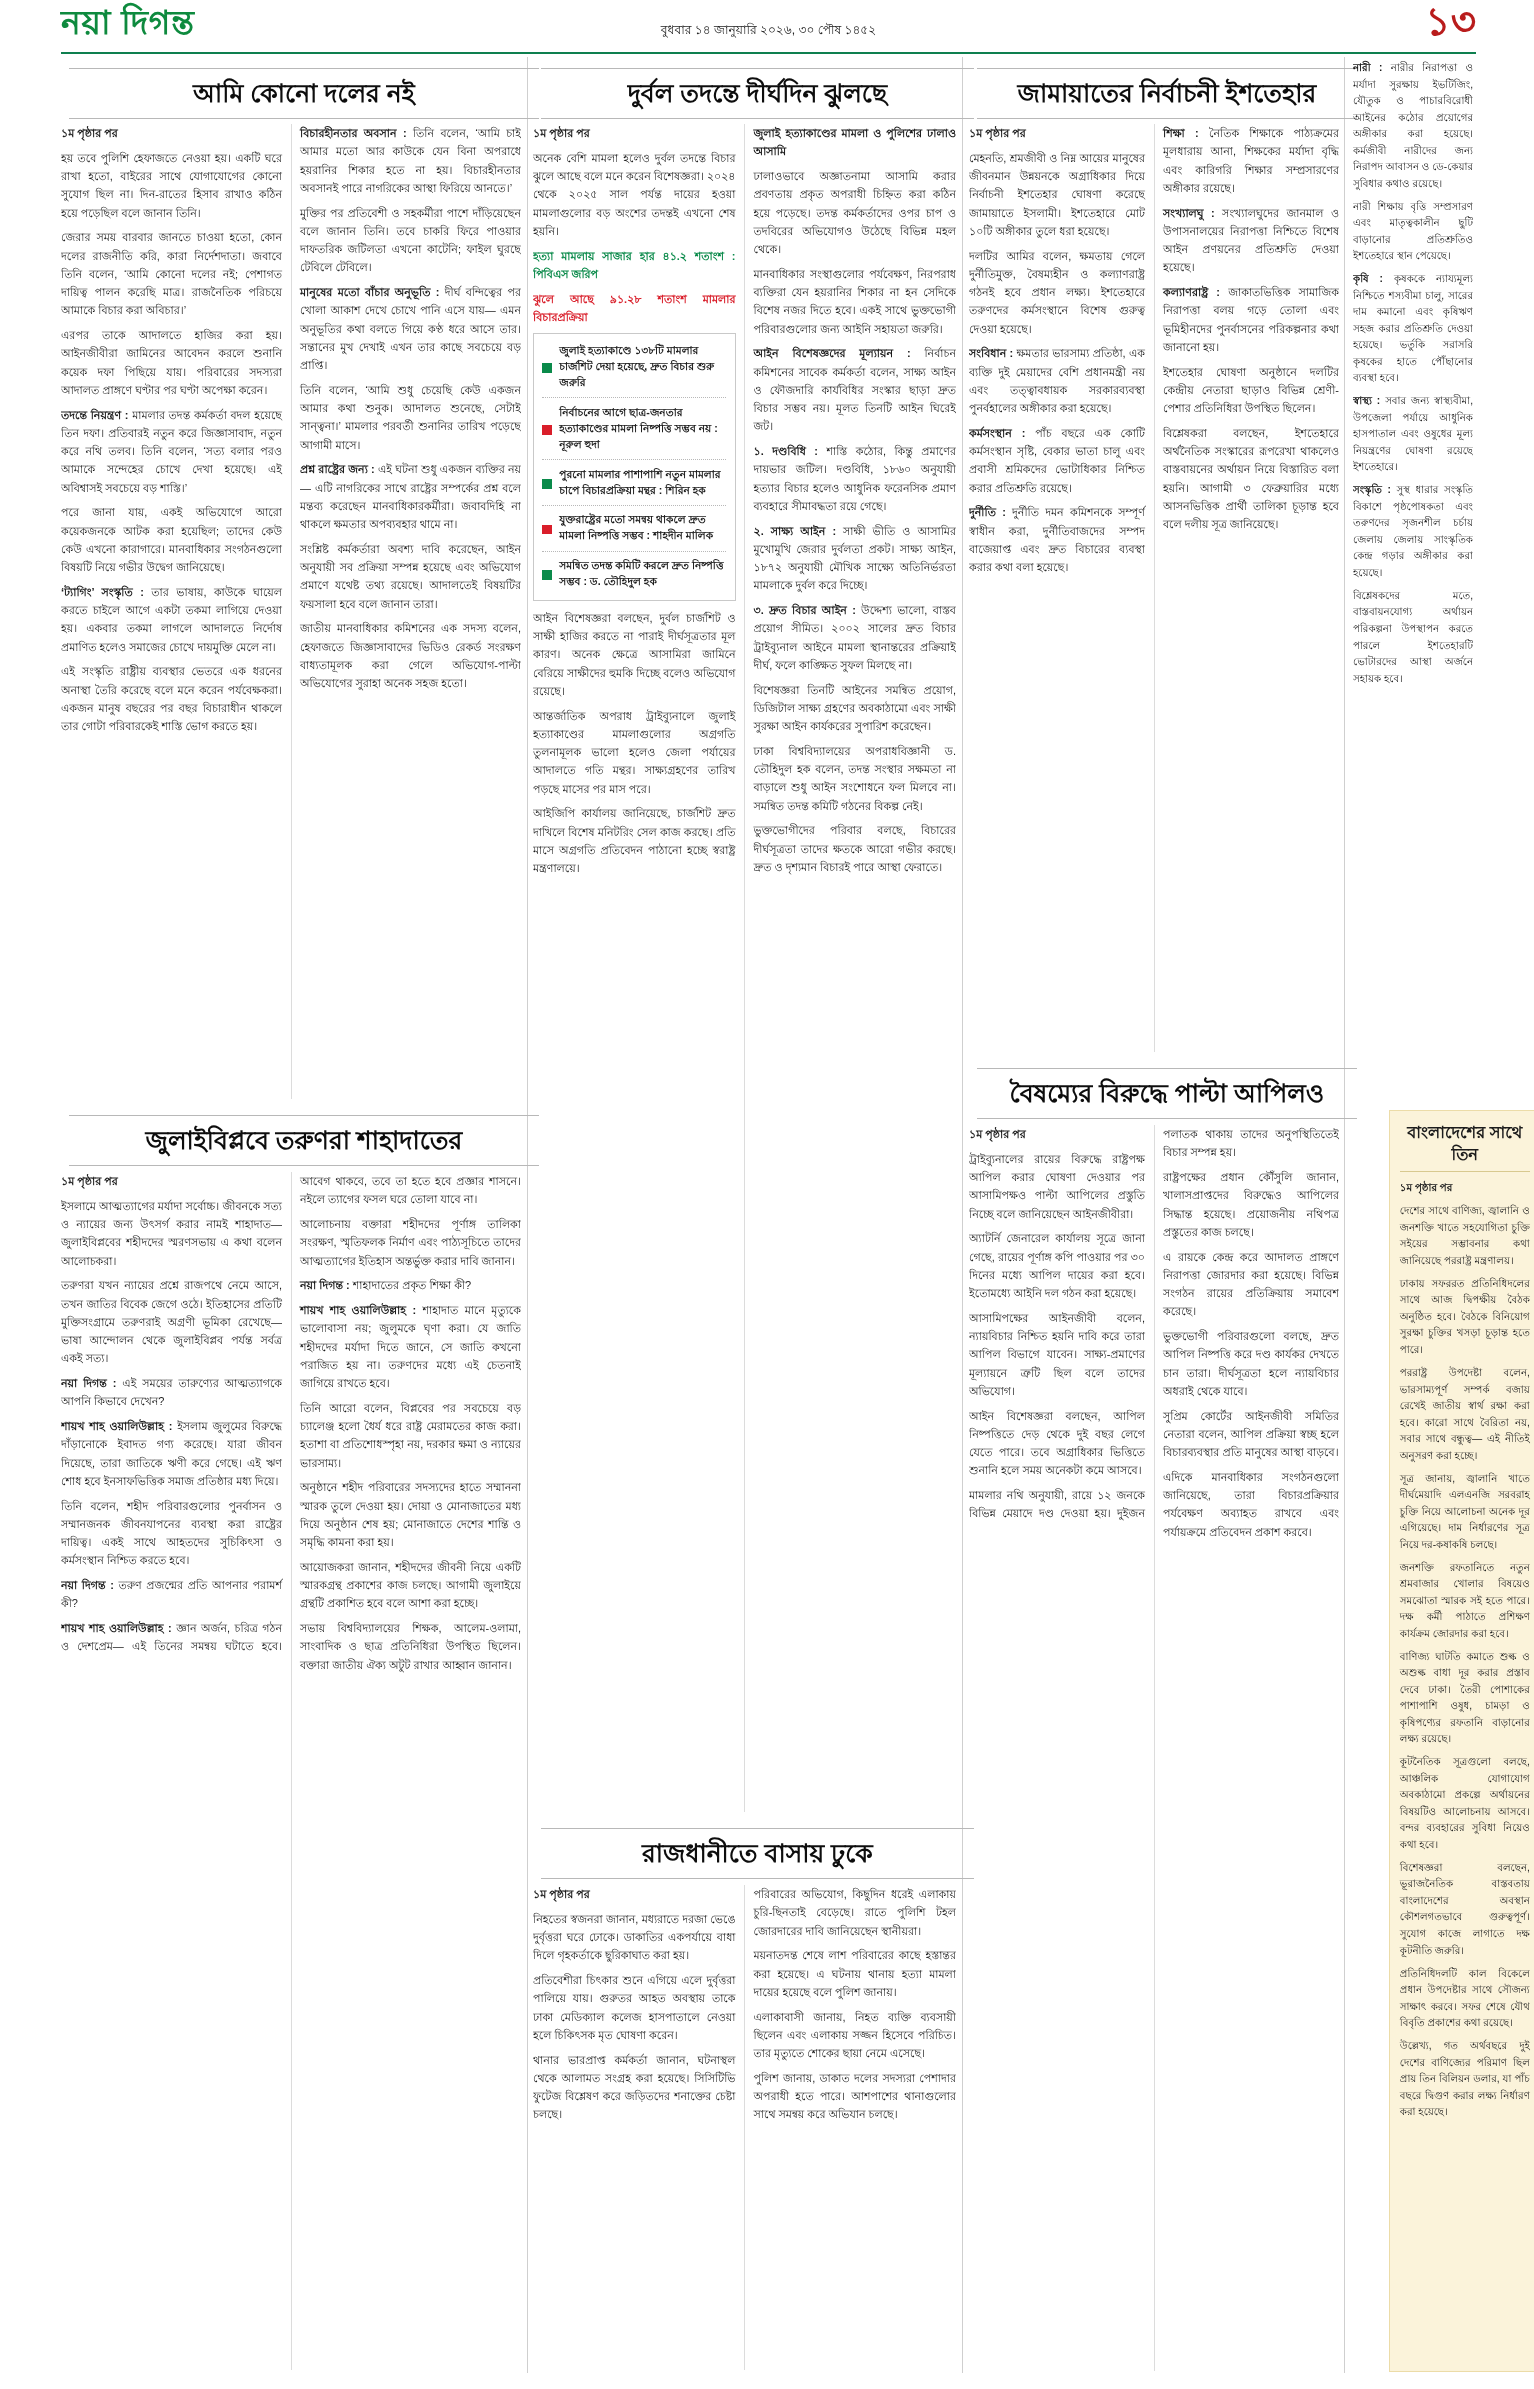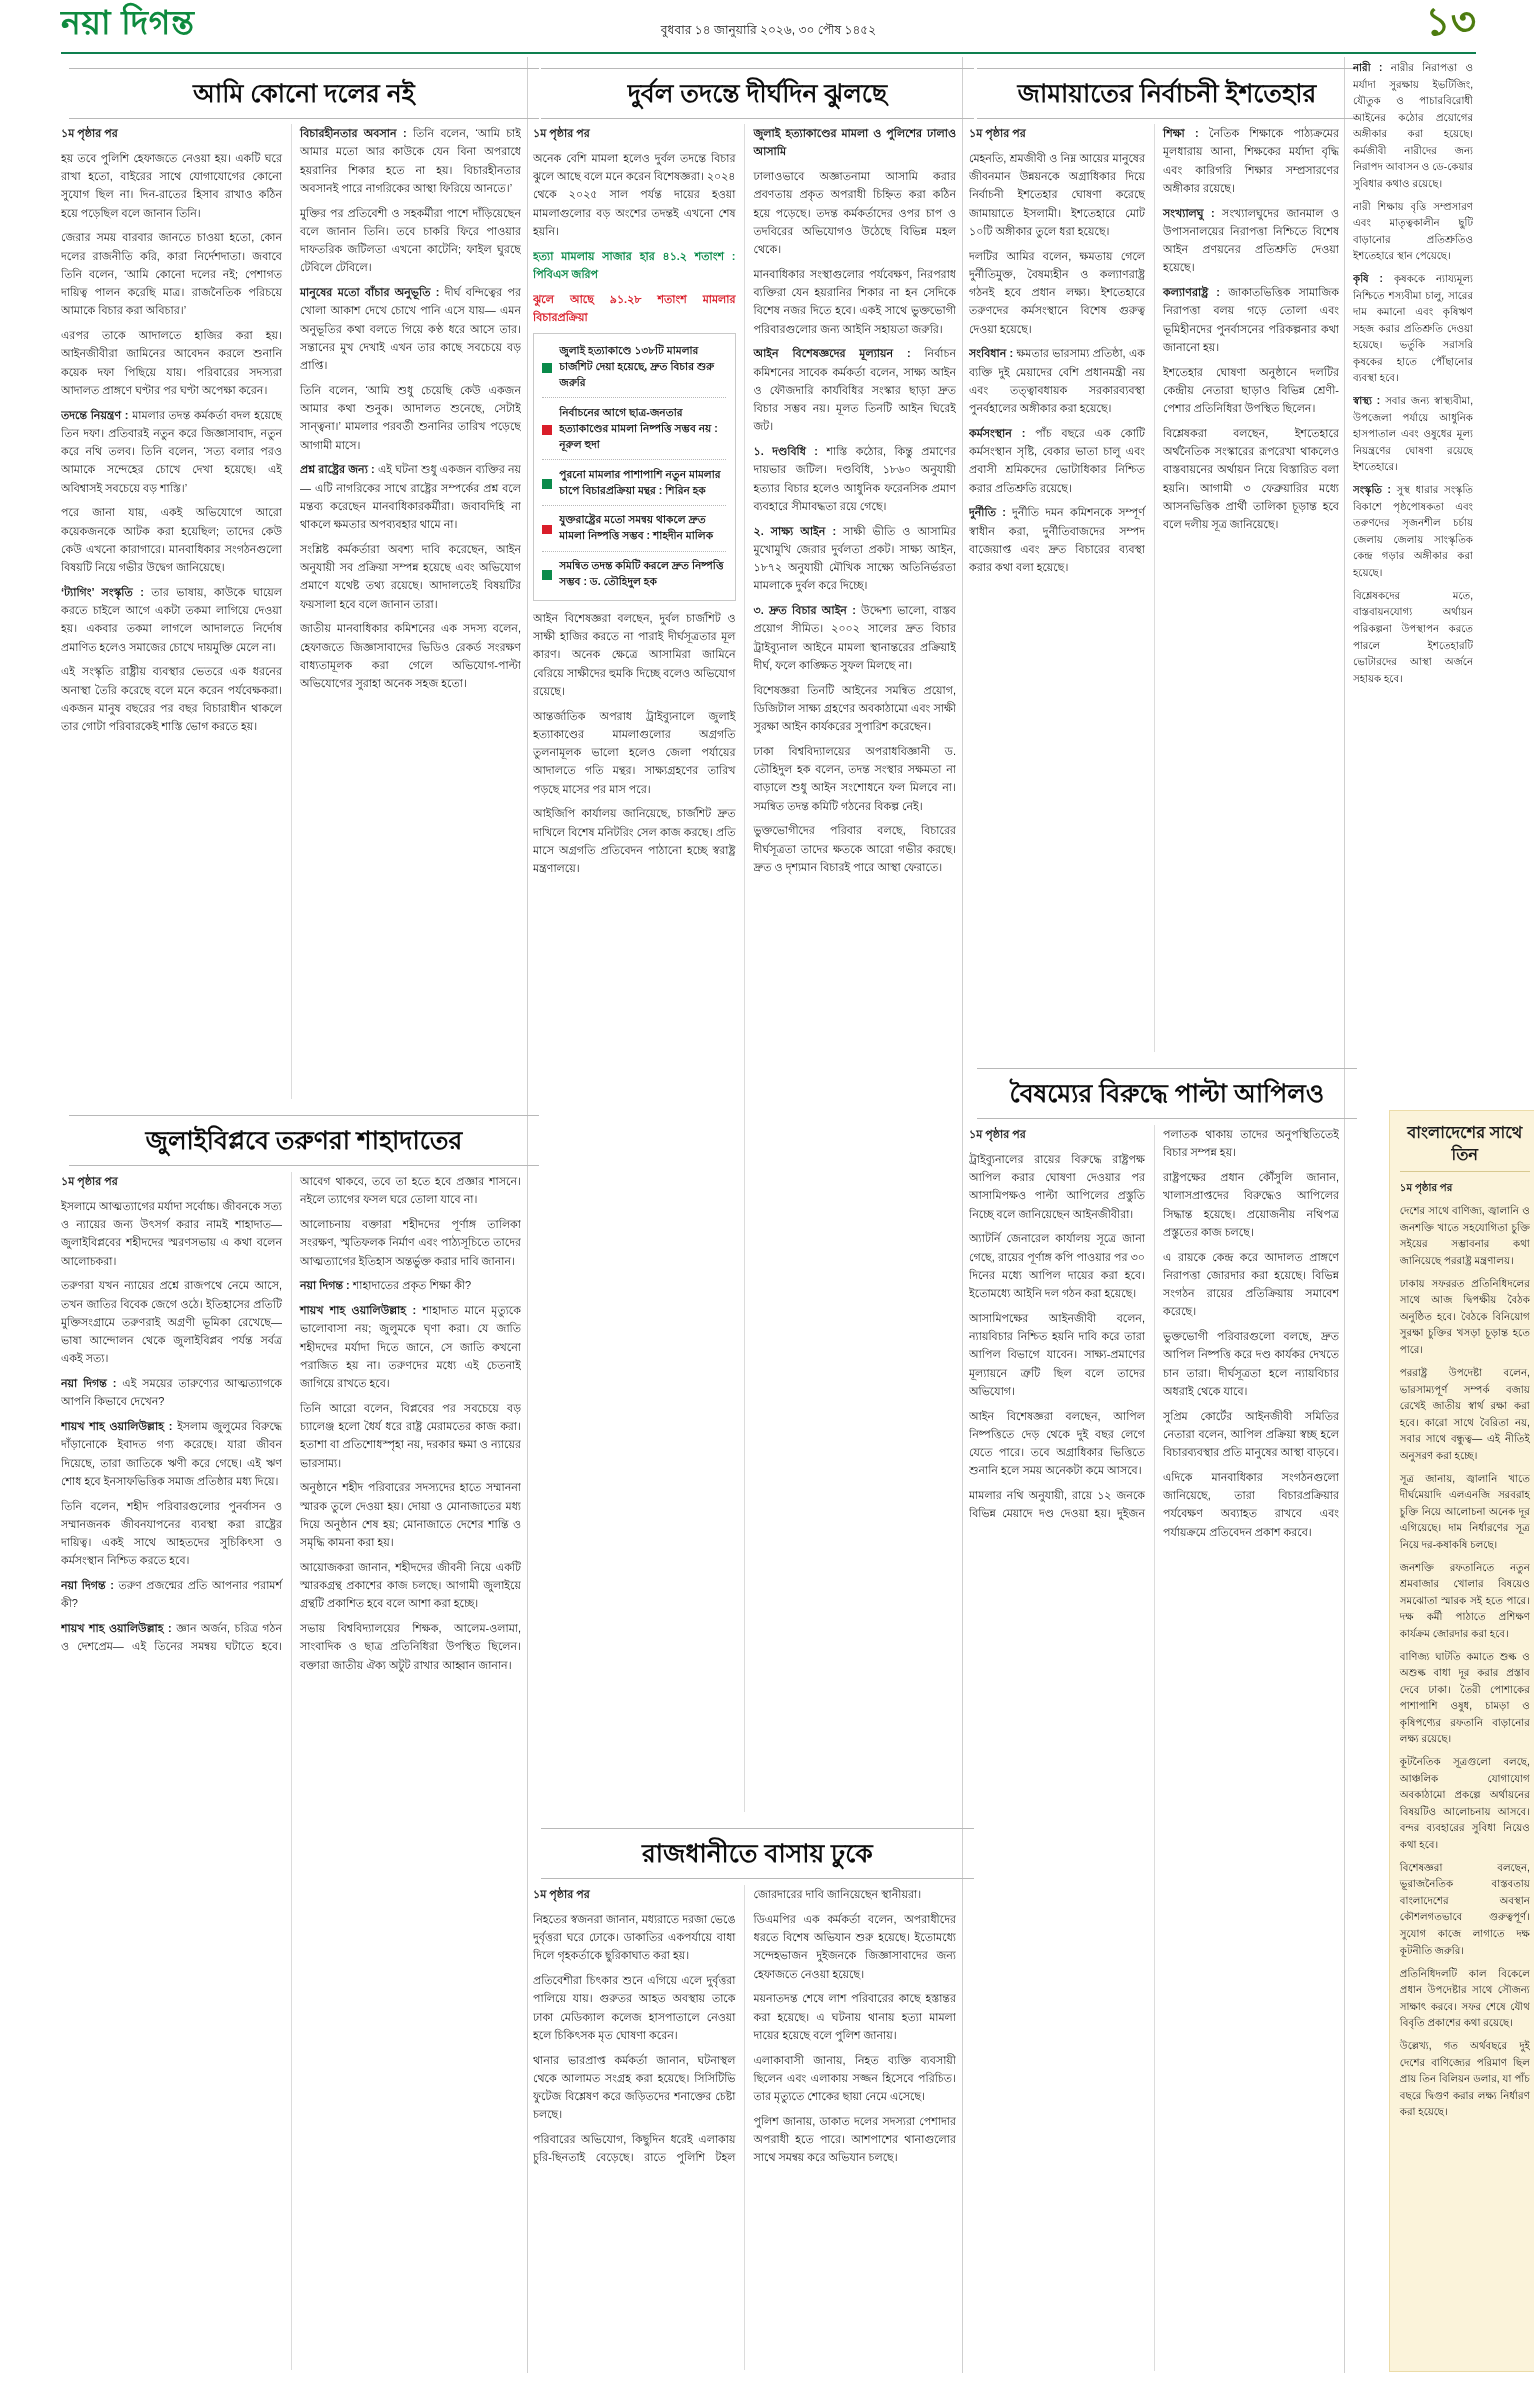--- a/index.html
+++ b/index.html
@@ -3,21 +3,21 @@
 <meta charset="utf-8">
 <style>
   html,body{margin:0;padding:0;background:#e9e9e9;}
   .page{position:relative;width:1535px;height:2389px;margin:0 auto;background:#ffffff;
         font-family:"Liberation Sans","DejaVu Sans",sans-serif;color:#1c1c1c;overflow:hidden;}
 
   
   .masthead{position:absolute;left:61px;right:59px;top:4.9px;height:46px;}
   .logo{position:absolute;left:0;top:0;font-size:33px;font-weight:700;color:#0e8a3e;line-height:1.1;letter-spacing:0.8px;text-align:right;}
   .dateline{position:absolute;left:0;right:0;top:16.3px;text-align:center;font-size:12.2px;color:#222;}
-  .pagenum{position:absolute;right:0;top:-3.3px;font-size:39px;font-weight:700;color:#4d7c0f;line-height:1;}
+  .pagenum{position:absolute;right:0;top:-3.3px;font-size:39px;font-weight:700;color:#b91c1c;line-height:1;}
   .mast-rule{position:absolute;left:61px;right:59px;top:52px;height:2.4px;background:#0e7f4f;}
 
   
   .vdiv{position:absolute;top:57px;bottom:16.3px;width:0.8px;background:#cfcfcf;}
   #div1{left:527px;} #div2{left:962px;} #div3{left:1344px;}
 
   
   .headline{position:absolute;text-align:center;font-weight:700;color:#0d0d0d;
             border-top:0.8px solid #b8b8b8;border-bottom:0.8px solid #b8b8b8;
             padding:9.8px 4.9px 10.6px;font-size:25px;line-height:1.15;margin:8px;}
@@ -172,21 +172,20 @@
   </section>
 
   <h2 class="headline" id="f-head">রাজধানীতে বাসায় ঢুকে</h2>
   <section class="body" id="f-body">
     <p class="continued">১ম পৃষ্ঠার পর</p>
     <div>
         <p>নিহতের স্বজনরা জানান, মধ্যরাতে দরজা ভেঙে দুর্বৃত্তরা ঘরে ঢোকে। ডাকাতির একপর্যায়ে বাধা দিলে গৃহকর্তাকে ছুরিকাঘাত করা হয়।</p>
         <p>প্রতিবেশীরা চিৎকার শুনে এগিয়ে এলে দুর্বৃত্তরা পালিয়ে যায়। গুরুতর আহত অবস্থায় তাকে ঢাকা মেডিক্যাল কলেজ হাসপাতালে নেওয়া হলে চিকিৎসক মৃত ঘোষণা করেন।</p>
         <p>থানার ভারপ্রাপ্ত কর্মকর্তা জানান, ঘটনাস্থল থেকে আলামত সংগ্রহ করা হয়েছে। সিসিটিভি ফুটেজ বিশ্লেষণ করে জড়িতদের শনাক্তের চেষ্টা চলছে।</p>
         <p>পরিবারের অভিযোগ, কিছুদিন ধরেই এলাকায় চুরি-ছিনতাই বেড়েছে। রাতে পুলিশি টহল জোরদারের দাবি জানিয়েছেন স্থানীয়রা।</p>
-        <p>ডিএমপির এক কর্মকর্তা বলেন, অপরাধীদের ধরতে বিশেষ অভিযান শুরু হয়েছে। ইতোমধ্যে সন্দেহভাজন দুইজনকে জিজ্ঞাসাবাদের জন্য হেফাজতে নেওয়া হয়েছে।</p>
         <p>ময়নাতদন্ত শেষে লাশ পরিবারের কাছে হস্তান্তর করা হয়েছে। এ ঘটনায় থানায় হত্যা মামলা দায়ের হয়েছে বলে পুলিশ জানায়।</p>
         <p>এলাকাবাসী জানায়, নিহত ব্যক্তি ব্যবসায়ী ছিলেন এবং এলাকায় সজ্জন হিসেবে পরিচিত। তার মৃত্যুতে শোকের ছায়া নেমে এসেছে।</p>
         <p>পুলিশ জানায়, ডাকাত দলের সদস্যরা পেশাদার অপরাধী হতে পারে। আশপাশের থানাগুলোর সাথে সমন্বয় করে অভিযান চলছে।</p>
       </div>
   </section>
 
   <h2 class="headline" id="c-head">জামায়াতের নির্বাচনী ইশতেহার</h2>
   <section class="body" id="c-body">
     <p class="continued">১ম পৃষ্ঠার পর</p>
     <div>

